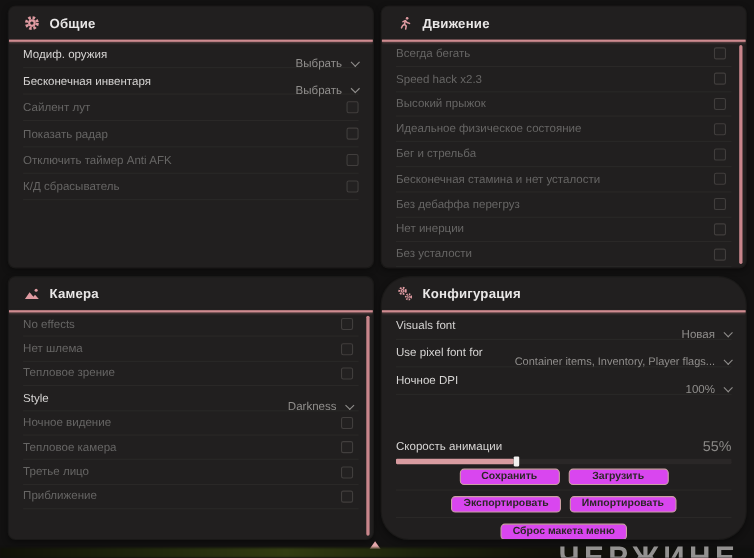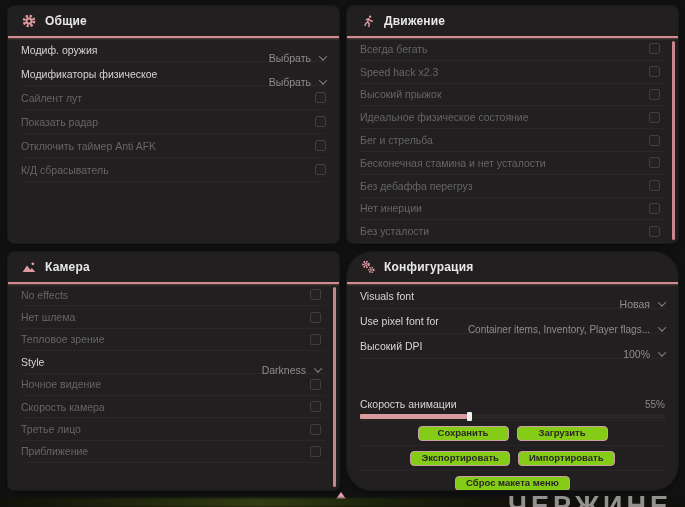--- a/index.html
+++ b/index.html
@@ -37,21 +37,21 @@
     display: flex; align-items: center; justify-content: space-between;
     border-bottom: 1px solid #2a2827;
     height: 24px;
     text-align: center;
   }
   #panel-movement .row { height: 22.8px; }
   #panel-camera .row { height: 22.4px; }
   #panel-config .row { height: 25px; }
   .lbl { font-size: 10.5px; color: #666564; white-space: nowrap; }
   .row.bright .lbl { color: #d6d4d3; }
-  .val { font-size: 10px; color: #8a8886; }
+  .val { font-size: 13px; color: #8a8886; }
 
   .cb {
     width: 11px; height: 11px; flex: 0 0 11px;
     background: #232121;
     border: 1px solid #413e3d;
     border-radius: 2px;
   }
   .withscroll .cb { margin-right: 5px; }
 
   .dd { display: flex; align-items: center; gap: 9px; cursor: pointer; margin-top: 16px; }
@@ -81,21 +81,21 @@
   .sfill  { position:absolute; left:0; top:2px; height:5px; background:#d89ba0; border-radius:1px; }
   .shandle{ position:absolute; top:0; width:5px; height:9px; background:#f2f0ef; border-radius:1px; }
 
   .btnrow {
     display: flex; align-items: center; justify-content: center; gap: 8px;
     height: 25px;
     border-bottom: 1px solid #2a2827;
   }
   .pbtn {
     min-width: 91px; height: 15px;
-    background: #84cc16;
+    background: #d946ef;
     border: 1px solid #caa0a3;
     border-radius: 4px;
     font-family: "Liberation Sans", "DejaVu Sans", sans-serif;
     font-size: 9.5px; font-weight: bold; color: #2b2626;
     padding: 0 10px;
     cursor: pointer;
     line-height: 12px;
   }
 
   .watermark {
@@ -135,21 +135,21 @@
   <div class="pline"></div>
   <div class="rows">
     <div class="row bright">
       <span class="lbl">Модиф. оружия</span>
       <span class="dd">
         <span class="ddv">Выбрать</span>
         <span class="chev"></span>
       </span>
     </div>
     <div class="row bright">
-      <span class="lbl">Модификаторы физическое</span>
+      <span class="lbl">Бесконечная инвентаря</span>
       <span class="dd">
         <span class="ddv">Выбрать</span>
         <span class="chev"></span>
       </span>
     </div>
     <div class="row">
       <span class="lbl">Сайлент лут</span>
       <span class="cb"></span>
     </div>
     <div class="row">
@@ -250,21 +250,21 @@
       <span class="dd" style="margin-right:5px;">
         <span class="ddv">Darkness</span>
         <span class="chev"></span>
       </span>
     </div>
     <div class="row">
       <span class="lbl">Ночное видение</span>
       <span class="cb"></span>
     </div>
     <div class="row">
-      <span class="lbl">Скорость камера</span>
+      <span class="lbl">Тепловое камера</span>
       <span class="cb"></span>
     </div>
     <div class="row">
       <span class="lbl">Третье лицо</span>
       <span class="cb"></span>
     </div>
     <div class="row">
       <span class="lbl">Приближение</span>
       <span class="cb"></span>
     </div>
@@ -307,21 +307,21 @@
       </span>
     </div>
     <div class="row bright">
       <span class="lbl">Use pixel font for</span>
       <span class="dd">
         <span class="ddv small">Container items, Inventory, Player flags...</span>
         <span class="chev"></span>
       </span>
     </div>
     <div class="row bright">
-      <span class="lbl">Высокий DPI</span>
+      <span class="lbl">Ночное DPI</span>
       <span class="dd">
         <span class="ddv">100%</span>
         <span class="chev"></span>
       </span>
     </div>
     <div class="sliderrow bright row" style="display:block;">
       <div class="rowline">
         <span class="lbl" style="color:#d6d4d3;">Скорость анимации</span>
         <span class="val">55%</span>
       </div>

